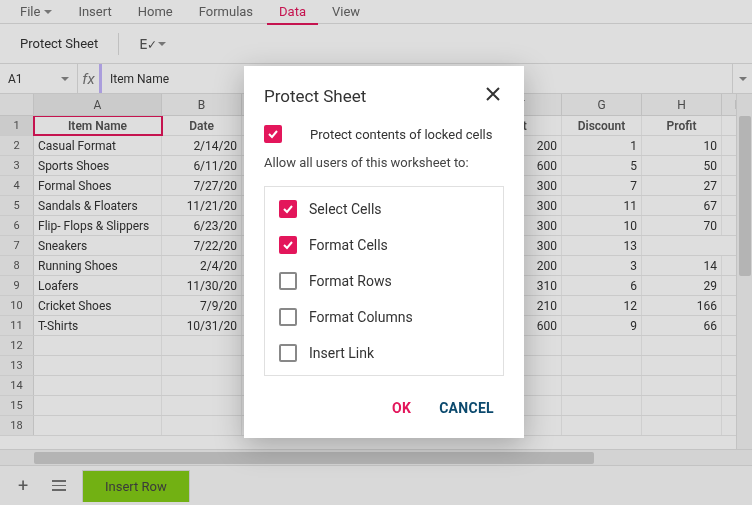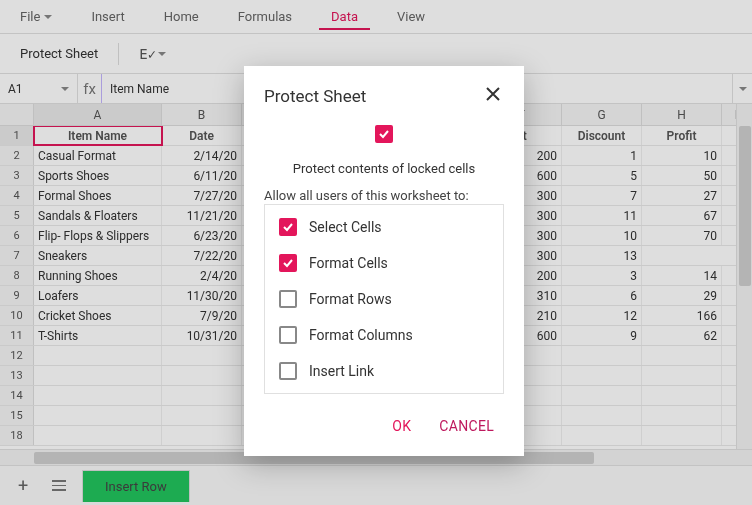--- a/index.html
+++ b/index.html
@@ -2,36 +2,36 @@
 <html><head>
 <meta charset="utf-8">
 <style>
   * { box-sizing: border-box; margin: 0; padding: 0; }
   body { font-family: -apple-system, "Segoe UI", Roboto, Arial, sans-serif; font-size: 12px; color: #333; background: #fff; width: 752px; height: 505px; overflow: hidden; position: relative; }
   
   .app { width: 100%; height: 100%; display: flex; flex-direction: column; position: relative; }
   .dimmer { position: absolute; inset: 0; background: rgba(0,0,0,0.13); z-index: 50; }
   
   
-  .menu { display: flex; align-items: center; height: 34px; padding: 8px 8px; border-bottom: 1px solid #e0e0e0; gap: 15px; }
+  .menu { display: flex; align-items: center; height: 24px; padding: 8px 8px; border-bottom: 1px solid #e0e0e0; gap: 2px; }
   .menu-item { padding: 6px 12px; color: #666; cursor: pointer; font-size: 13px; }
   .menu-item.file { display: flex; align-items: center; gap: 4px; }
   .menu-item.active { color: #e3165b; border-bottom: 2px solid #e3165b; padding-bottom: 4px; }
   .caret-down { width:0; height:0; border-left:4px solid transparent; border-right:4px solid transparent; border-top:4px solid #888; display:inline-block;}
   
   
   .toolbar { display: flex; align-items: center; height: 40px; padding: 0 10px; border-bottom: 1px solid #e0e0e0; gap: 6px; }
   .tool-btn { padding: 6px 10px; color: #333; font-size: 13px; border-radius: 2px; }
   .tool-sep { width: 1px; height: 22px; background: #ddd; margin: 0 4px; }
   .sort-icon { font-family: monospace; font-size: 14px; color: #555; display:flex; align-items:center; gap:2px;}
   
   
   .formula-bar { display: flex; height: 30px; border-bottom: 1px solid #e0e0e0; }
   .name-box { width: 78px; height: 100%; border-right: 1px solid #e0e0e0; display:flex; align-items:center; padding:0 8px; justify-content:space-between; color:#333;}
-  .fx-label { width: 24px; text-align:center; color:#777; font-size:15px; border-right: 1px solid #c4b5fd; height:100%; display:flex; align-items:center; justify-content:center;}
+  .fx-label { width: 24px; text-align:center; font-style: italic; color:#777; font-size:15px; border-right: 3px solid #c4b5fd; height:100%; display:flex; align-items:center; justify-content:center;}
   .fx-input { flex:1; padding:0 8px; color:#333; height:100%; display:flex; align-items:center; }
   .expand-handle { width: 20px; border-left:1px solid #e0e0e0; height:100%; display:flex; align-items:center; justify-content:center;}
   
   
   .grid-wrap { flex:1; display:flex; flex-direction:column; overflow:hidden; position:relative;}
   .col-headers { display:flex; height:22px; background:#f5f5f5; border-bottom:1px solid #ddd; }
   .corner { width:34px; background:#f5f5f5; border-right:1px solid #ddd;}
   .col-h { width:80px; display:flex; align-items:center; justify-content:center; border-right:1px solid #ddd; color:#555; font-size:12px;}
   .col-h.selA { background:#eaeaea; }
   .col-h.wide { width:128px; }
@@ -41,47 +41,47 @@
   .row-h.selRow { background:#eaeaea;}
   .cell { width:80px; border-right:1px solid #eee; padding:0 4px; display:flex; align-items:center; font-size:12px; color:#333; overflow:hidden; white-space:nowrap;}
   .cell.wide { width:128px; }
   .cell.right { justify-content:flex-end; }
   .header-row .cell { font-weight:600; color:#555; justify-content:center; }
   .sel-cell { outline: 2px solid #e3165b; outline-offset:-1px; background:#fff;}
   
   
   .sheet-bar { height:40px; border-top:1px solid #e0e0e0; display:flex; align-items:center; padding:0 10px; gap:10px; background:#fafafa;}
   .sheet-btn { width:26px; height:26px; display:flex; align-items:center; justify-content:center; color:#666; font-size:18px; cursor:pointer;}
-  .sheet-tab { padding:8px 22px; background:#22c55e; border:1px solid #ddd; border-bottom:none; color:#444; font-size:13px;}
+  .sheet-tab { padding:8px 22px; background:#84cc16; border:1px solid #ddd; border-bottom:none; color:#444; font-size:13px;}
   .hamburger { display:flex; flex-direction:column; gap:3px;}
   .hamburger span{ width:14px; height:1.5px; background:#777;}
   
   
   .hscroll { height:16px; border-top:1px solid #e0e0e0; background:#f3f3f3; position:relative;}
   .hscroll-thumb { position:absolute; left:34px; width:560px; top:2px; height:12px; background:#cfcfcf; border-radius:2px;}
   
   .vscroll { position:absolute; right:0; top:0; bottom:0; width:16px; background:#f3f3f3; border-left:1px solid #e0e0e0;}
   .vscroll-thumb { position:absolute; top:22px; height:160px; left:2px; width:12px; background:#cfcfcf; border-radius:2px;}
   
   
   .dialog { position:absolute; left:244px; top:66px; width:280px; background:#fff; box-shadow:0 8px 28px rgba(0,0,0,0.25); z-index:100; padding:18px 20px 14px 20px;}
   .dlg-header { display:flex; justify-content:space-between; align-items:center; margin-bottom:18px;}
   .dlg-title { font-size:17px; color:#333; font-weight:400;}
   .dlg-close { font-size:16px; color:#333; cursor:pointer; padding:2px 4px;}
-  .chk-row { display:flex; align-items:center; gap:18px; margin-bottom:12px; font-size:13px; color:#333;flex-direction:column;}
+  .chk-row { display:flex; align-items:center; gap:28px; margin-bottom:12px; font-size:13px; color:#333;}
   .chk { width:18px; height:18px; border:2px solid #e3165b; background:#e3165b; display:flex; align-items:center; justify-content:center; border-radius:2px; flex-shrink:0;}
   .chk.empty { background:#fff; border-color:#888;}
   .chk svg { width:12px; height:12px; }
-  .allow-label { font-size:13px; color:#444; margin-bottom:1px;}
+  .allow-label { font-size:13px; color:#444; margin-bottom:16px;}
   .perm-list { border:1px solid #e0e0e0; padding:4px 0; margin-bottom:14px;}
   .perm-item { display:flex; align-items:center; gap:12px; padding:9px 14px; font-size:14px; color:#333;}
   .dlg-footer { display:flex; justify-content:flex-end; gap:20px; padding:4px 6px 2px;}
-  .dlg-btn { font-size:14px; font-weight:400; padding:6px 4px; cursor:pointer; letter-spacing:0.3px;}
+  .dlg-btn { font-size:14px; font-weight:700; padding:6px 4px; cursor:pointer; letter-spacing:0.3px;}
   .dlg-btn.ok { color:#e3165b; }
-  .dlg-btn.cancel { color:#be185d; }
+  .dlg-btn.cancel { color:#0c4a6e; }
 </style>
 </head>
 <body>
 
 <div class="app">
 
   <div class="menu">
     <div class="menu-item file">
       <span>File</span>
       <span class="caret-down"></span>
@@ -249,21 +249,21 @@
         </div>
         <div class="row">
           <div class="row-h">11</div>
           <div class="cell wide">T-Shirts</div>
           <div class="cell right">10/31/20</div>
           <div class="cell"></div>
           <div class="cell"></div>
           <div class="cell"></div>
           <div class="cell right">600</div>
           <div class="cell right">9</div>
-          <div class="cell right">62</div>
+          <div class="cell right">66</div>
           <div class="cell" style="flex: 1 1 0%;"></div>
         </div>
         <div class="row">
           <div class="row-h">12</div>
           <div class="cell wide"></div>
           <div class="cell"></div>
           <div class="cell"></div>
           <div class="cell"></div>
           <div class="cell"></div>
           <div class="cell"></div>

